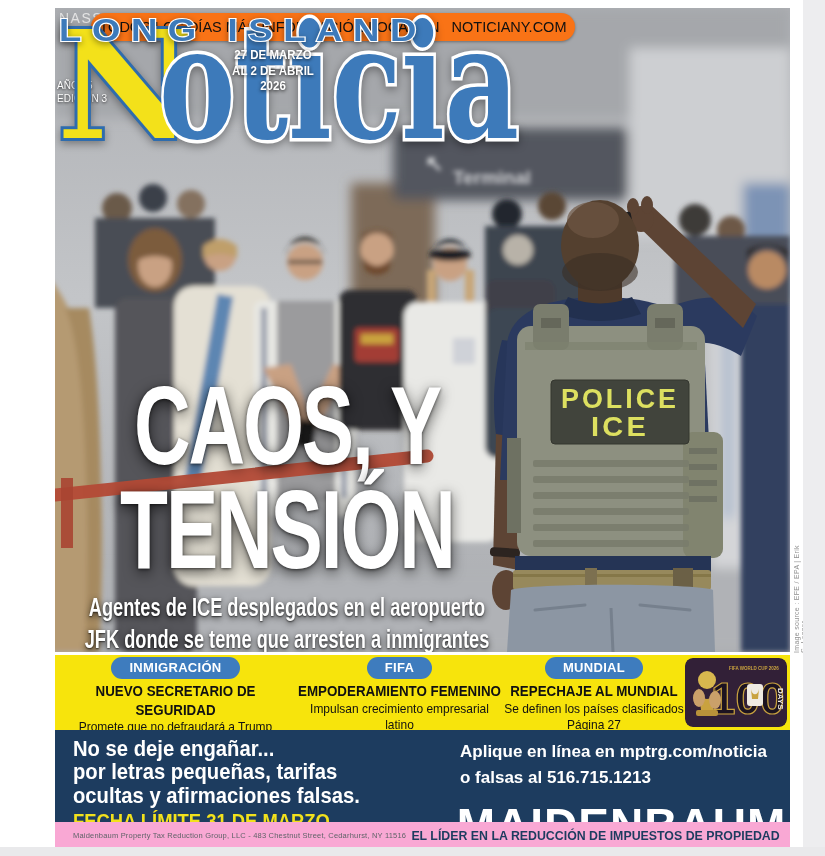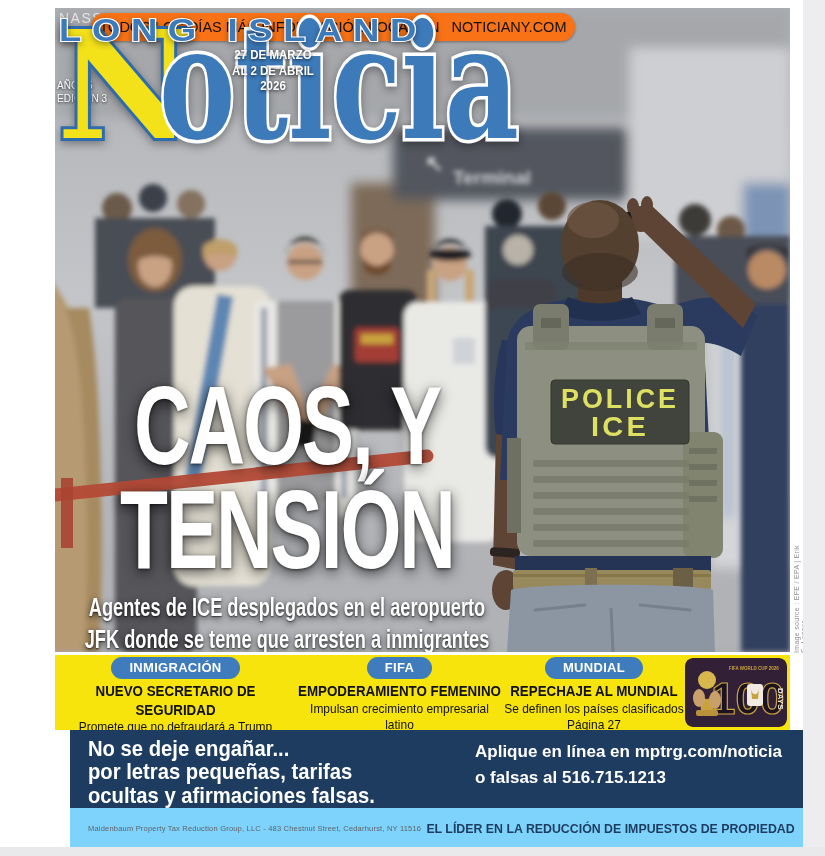--- a/index.html
+++ b/index.html
@@ -31,29 +31,29 @@
   .teaser-strip{position:absolute;left:55px;top:655px;width:735px;height:75px;background:#F7E40C;}
   .teaser{position:absolute;top:0;height:75px;text-align:center;}
   .t1{left:8px;width:225px;} .t2{left:232px;width:225px;} .t3{left:428px;width:222px;}
   .pill{display:inline-block;margin-top:2px;background:#3E7CBE;color:#fff;font-size:13px;font-weight:bold;
         padding:3px 18px 4px;border-radius:14px;letter-spacing:.3px;}
   .t-body{transform:scaleX(.92);transform-origin:center top;line-height:1.28;color:#111;}
   .t-title{margin-top:3px;font-size:14.5px;font-weight:bold;}
   .t-sub,.t-page{font-size:13px;}
   .trophy{position:absolute;right:3px;top:3px;width:102px;height:69px;border-radius:8px;overflow:hidden;}
   
-  .ad{position:absolute;left:70px;top:730px;width:735px;height:117px;background:#1D3C5F;}
+  .ad{position:absolute;left:55px;top:730px;width:735px;height:117px;background:#1D3C5F;}
   .ad-left{position:absolute;left:18px;top:7px;color:#fff;font-weight:bold;font-size:22px;line-height:1.06;
            transform:scaleX(.92);transform-origin:left top;white-space:nowrap;}
   .ad-deadline{margin-top:4px;color:#F2E11C;font-size:20px;}
   .ad-right{position:absolute;left:405px;top:9px;color:#fff;font-weight:bold;font-size:17px;line-height:1.5;
             white-space:nowrap;}
   .ad-brand{position:absolute;left:400px;right:2px;top:44px;text-align:center;color:#fff;font-weight:bold;
             font-size:46px;letter-spacing:1px;line-height:1;white-space:nowrap;margin-top:28px;}
-  .ad-strip{position:absolute;left:0;right:0;bottom:0;height:39px;background:#7dd3fc;}
+  .ad-strip{position:absolute;left:0;right:0;bottom:0;height:25px;background:#f9a8d4;}
   .fine-print{position:absolute;left:18px;top:50%;transform:translateY(-50%);font-size:7.5px;color:#5f6368;
               letter-spacing:.2px;white-space:nowrap;}
   .tagline{position:absolute;right:10px;top:50%;transform:translateY(-50%) scaleX(.95);transform-origin:right center;
            font-size:13px;font-weight:bold;color:#1D3C5F;white-space:nowrap;}
   
   .edge-bottom{position:absolute;left:0;top:847px;width:825px;height:9px;background:#e9e9eb;}
   .edge-right{position:absolute;left:803px;top:0;width:22px;height:847px;background:#ededef;}
 </style>
 </head>
 <body>

